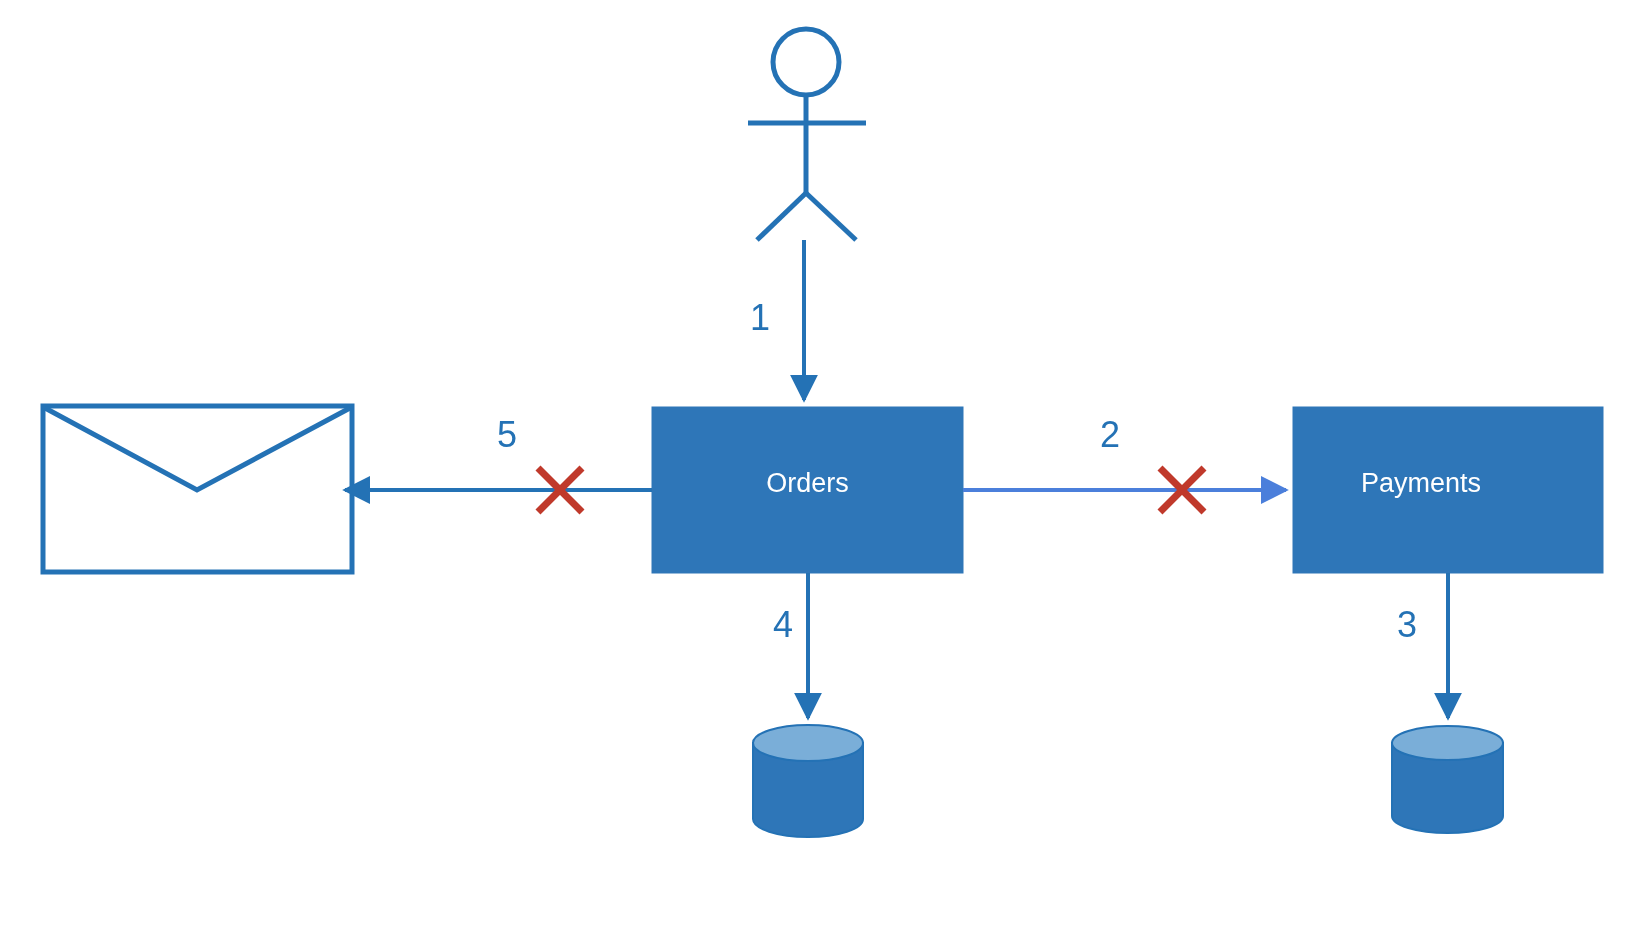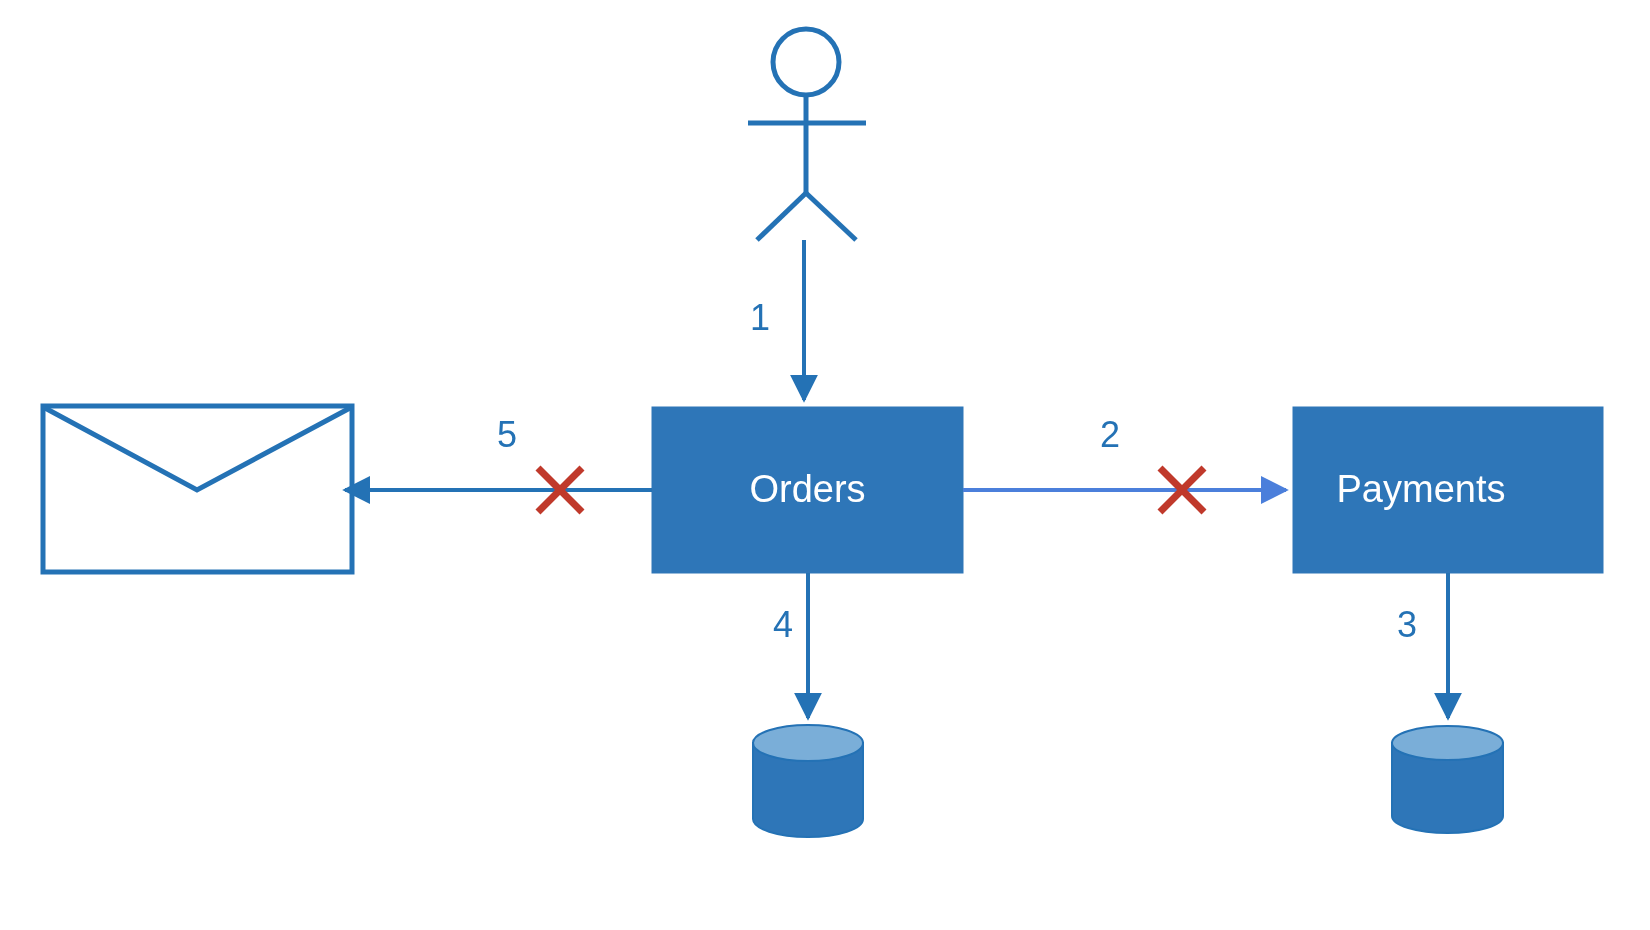--- a/index.html
+++ b/index.html
@@ -20,21 +20,21 @@
   #diagram-svg {
     position: absolute;
     top: 0;
     left: 0;
     width: 1650px;
     height: 930px;
   }
   .node-label {
     position: absolute;
     color: #ffffff;
-    font-size: 38px;
+    font-size: 27px;
     font-family: "Liberation Sans", sans-serif;
     white-space: nowrap;
     text-align: center;
     line-height: 1;
   }
   .edge-label {
     position: absolute;
     color: #2472b5;
     font-size: 36px;
     font-family: "Liberation Sans", sans-serif;

